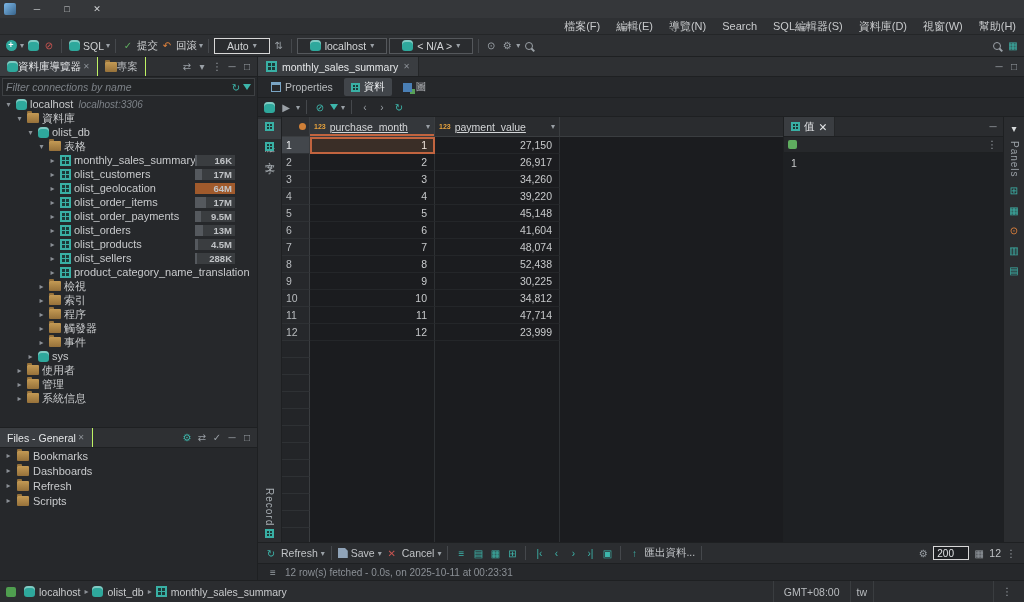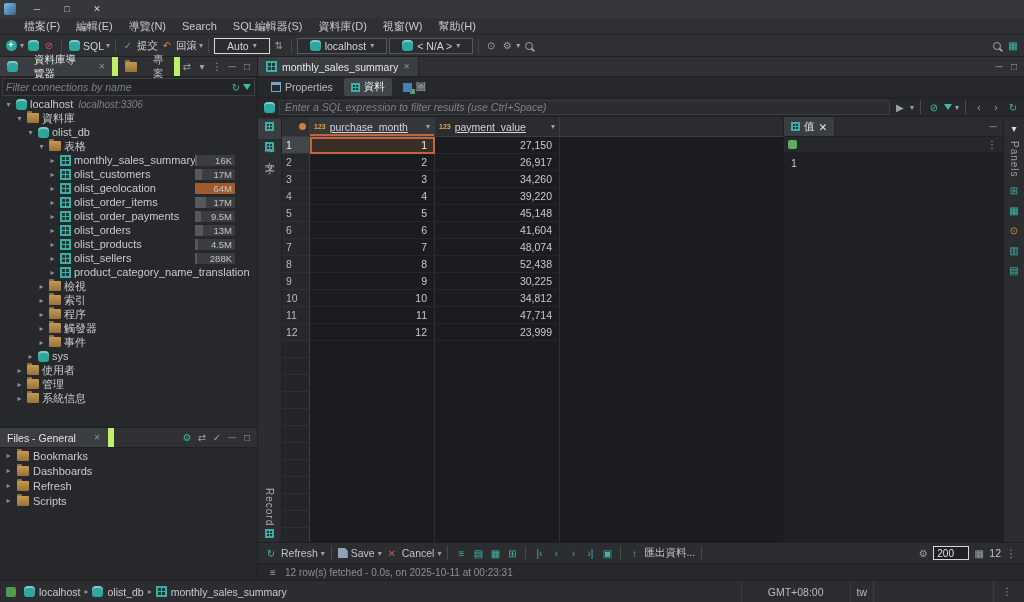--- a/index.html
+++ b/index.html
@@ -10,60 +10,60 @@
   .ic { display:inline-flex; align-items:center; justify-content:center; width:14px; height:14px; font-size:10px; color:#3db6ab; flex:none; }
   .ic.grey { color:#9aa0a6; } .ic.red { color:#c75450; } .ic.orange { color:#e0823c; } .ic.green { color:#5fad5f; } .ic.white { color:#d8dadc; }
   .vdiv { width:1px; height:14px; background:#45484c; margin:0 3px; flex:none; }
 
   
   .titlebar { height:18px; background:#35373a; display:flex; align-items:center; padding-left:4px; font-size:10.5px; color:#e2e4e6; flex:none; }
   .app-icon { width:12px; height:12px; margin-right:6px; border-radius:2px; background:linear-gradient(135deg,#7db8e8 0%,#38648c 100%); flex:none; }
   .win-btn { width:30px; height:18px; display:flex; align-items:center; justify-content:center; color:#cfd1d3; font-size:9px; }
 
   
-  .menubar { height:17px; background:#2e3033; border-bottom:1px solid #242628; display:flex; align-items:center; padding-left:16px; flex:none; }
+  .menubar { height:17px; background:#2e3033; border-bottom:1px solid #242628; display:flex; align-items:center; padding-left:16px; flex:none;justify-content:flex-end; }
   .menu-item { padding:0 8px; height:100%; display:inline-flex; align-items:center; color:#c8cacc; font-size:11px; }
 
   
   .toolbar { height:22px; background:#2e3033; border-bottom:1px solid #1e2022; display:flex; align-items:center; padding:0 4px; gap:2px; flex:none; }
   .combo { height:16px; border:1px solid #55585c; background:#2a2c2f; display:inline-flex; align-items:center; gap:4px; padding:0 12px; font-size:10.5px; color:#d3d5d7; flex:none; }
   .combo.white { border-color:#d8d8d8; }
   .chev { font-size:8px; color:#9aa0a6; }
   .tb-lbl { font-size:10.5px; color:#cfd1d3; }
   .ico-conn { width:11px; height:11px; border-radius:50%; background:#2ea89c; color:#fff; font-size:9px; line-height:11px; text-align:center; font-weight:bold; }
   .ico-db { width:11px; height:11px; border-radius:4px 4px 3px 3px; background:#2ea89c; box-shadow:inset 0 2px 0 rgba(255,255,255,.4); flex:none; }
   .ico-search { width:8px; height:8px; border:1.5px solid #9aa0a6; border-radius:50%; position:relative; flex:none; }
   .ico-search::after { content:''; position:absolute; width:4px; height:1.5px; background:#9aa0a6; transform:rotate(45deg); right:-3px; bottom:-2px; }
 
   
   .main { flex:1; display:flex; min-height:0; }
   .left-col { width:258px; flex:none; display:flex; flex-direction:column; border-right:1px solid #1e2022; background:#26282b; }
   .editor-col { flex:1; display:flex; flex-direction:column; min-width:0; background:#26282b; }
 
   
   .ptabs { height:20px; background:#2e3033; border-bottom:1px solid #1e2022; display:flex; align-items:stretch; flex:none; }
-  .ptab { display:flex; align-items:center; gap:16px; padding:0 7px; font-size:10.5px; color:#b9bcbf; border-right:6px solid #bef264; }
+  .ptab { display:flex; align-items:center; gap:0; padding:0 7px; font-size:10.5px; color:#b9bcbf; border-right:1px solid #bef264; }
   .ptab.active { background:#3a3d41; color:#e4e6e8; }
   .ptab .x { font-size:8px; color:#8b9096; margin-left:2px; }
   .ptab-tools { margin-left:auto; display:flex; align-items:center; padding-right:3px; gap:1px; }
 
   
   .nav-panel { height:370px; display:flex; flex-direction:column; flex:none; }
   .nav-filter { height:18px; margin:1px 2px; border:1px solid #3d4043; background:#232527; display:flex; align-items:center; padding:0 3px; flex:none; }
   .nav-filter input { flex:1; background:transparent; border:none; outline:none; color:#c8cacc; font-size:10.5px; font-style:italic; font-family:inherit; min-width:0; }
   .nav-filter input::placeholder { color:#7d8288; font-style:italic; }
   .tree { flex:1; overflow:hidden; background:#26282b; position:relative; }
   .tree-row { height:14px; display:flex; align-items:center; gap:3px; white-space:nowrap; position:relative; font-size:11px; }
   .arrow { width:9px; font-size:8px; color:#8b9096; text-align:center; flex:none; }
   .tlbl { color:#c8cacc; }
   .tsuffix { color:#7d8288; font-style:italic; margin-left:2px; font-size:10px; }
   .badge { position:absolute; right:22px; width:40px; height:11px; background:#3a3d40; overflow:hidden; }
   .badge i { position:absolute; left:0; top:0; bottom:0; background:#55595e; }
   .badge.hot i { background:#a05a2c; }
-  .badge b { position:absolute; right:3px; top:0; font-weight:normal; font-size:9.5px; color:#c0c3c6; line-height:11px; }
+  .badge b { position:absolute; right:3px; top:0; font-weight:bold; font-size:9.5px; color:#c0c3c6; line-height:11px; }
   .ico-folder { width:12px; height:10px; background:linear-gradient(#c49a54,#96713a); border-radius:1px; position:relative; flex:none; }
   .ico-folder::before { content:''; position:absolute; top:-2px; left:0; width:5px; height:2px; background:#96713a; border-radius:1px 1px 0 0; }
   .ico-table { width:11px; height:11px; border:1px solid #39b0a5; background-color:#1d3a38; background-image:linear-gradient(#39b0a5 1px,transparent 1px),linear-gradient(90deg,#39b0a5 1px,transparent 1px); background-size:4px 4px; flex:none; }
   .ico-db-t { width:11px; height:11px; border-radius:4px 4px 3px 3px; background:#2ea89c; box-shadow:inset 0 2px 0 rgba(255,255,255,.4); flex:none; }
 
   
   .files-panel { flex:1; display:flex; flex-direction:column; min-height:0; border-top:1px solid #1e2022; }
   .files-cols { height:15px; display:flex; background:#2e3033; border-bottom:1px solid #1e2022; font-size:10px; color:#b9bcbf; flex:none; }
   .fcol { padding:0 5px; display:flex; align-items:center; border-right:1px solid #242628; }
   .files-rows { flex:1; background:#26282b; }
@@ -132,21 +132,21 @@
   .fetch-input { width:36px; height:14px; border:1px solid #d8d8d8; background:#1e2023; color:#e0e2e4; font-size:10px; padding:0 3px; font-family:inherit; outline:none; }
   .ico-save { width:10px; height:10px; background:#8fa3b8; clip-path:polygon(0 0,72% 0,100% 28%,100% 100%,0 100%); flex:none; }
 
   .statusline { height:17px; background:#26282b; border-top:1px solid #1e2022; display:flex; align-items:center; gap:5px; padding:0 8px; font-size:10px; color:#8b9096; flex:none; }
 
   
   .statusbar { height:22px; background:#2b2d30; border-top:1px solid #1e2022; display:flex; align-items:center; padding:0 4px; font-size:10.5px; flex:none; }
   .sb-green { width:10px; height:10px; border-radius:2px; background:#4f9e4f; margin:0 5px 0 2px; flex:none; }
   .sb-crumb { display:flex; align-items:center; gap:4px; color:#c8cacc; padding:0 3px; }
   .sb-sep { color:#8b9096; font-size:8px; padding:0 1px; }
-  .sb-seg { height:100%; display:flex; align-items:center; padding:0 26px; border-left:1px solid #3a3d40; color:#b9bcbf; }
+  .sb-seg { height:100%; display:flex; align-items:center; padding:0 10px; border-left:1px solid #3a3d40; color:#b9bcbf; }
   .sb-seg.slim { padding:0 6px; }
 </style>
 </head>
 <body>
 
 <div class="app">
 
   <div class="titlebar">
     <span class="app-icon"></span>
     <span class="win-btn">─</span>
@@ -458,23 +458,20 @@
           <div class="subtab">
             <span class="ico-diagram"></span>
             <span>圖</span>
           </div>
         </div>
 
       <div class="filterbar">
         <span class="ic">
             <span class="ico-db"></span>
           </span>
-        <div class="filter-field">
-          <input placeholder="Enter a SQL expression to filter results (use Ctrl+Space)" style="">
-        </div>
         <span class="ic grey">▶</span>
         <span class="chev">▾</span>
         <span class="vdiv"></span>
         <span class="ic">⊘</span>
         <span class="funnel"></span>
         <span class="chev">▾</span>
         <span class="vdiv"></span>
         <span class="ic grey">‹</span>
         <span class="ic grey">›</span>
         <span class="ic">↻</span>

